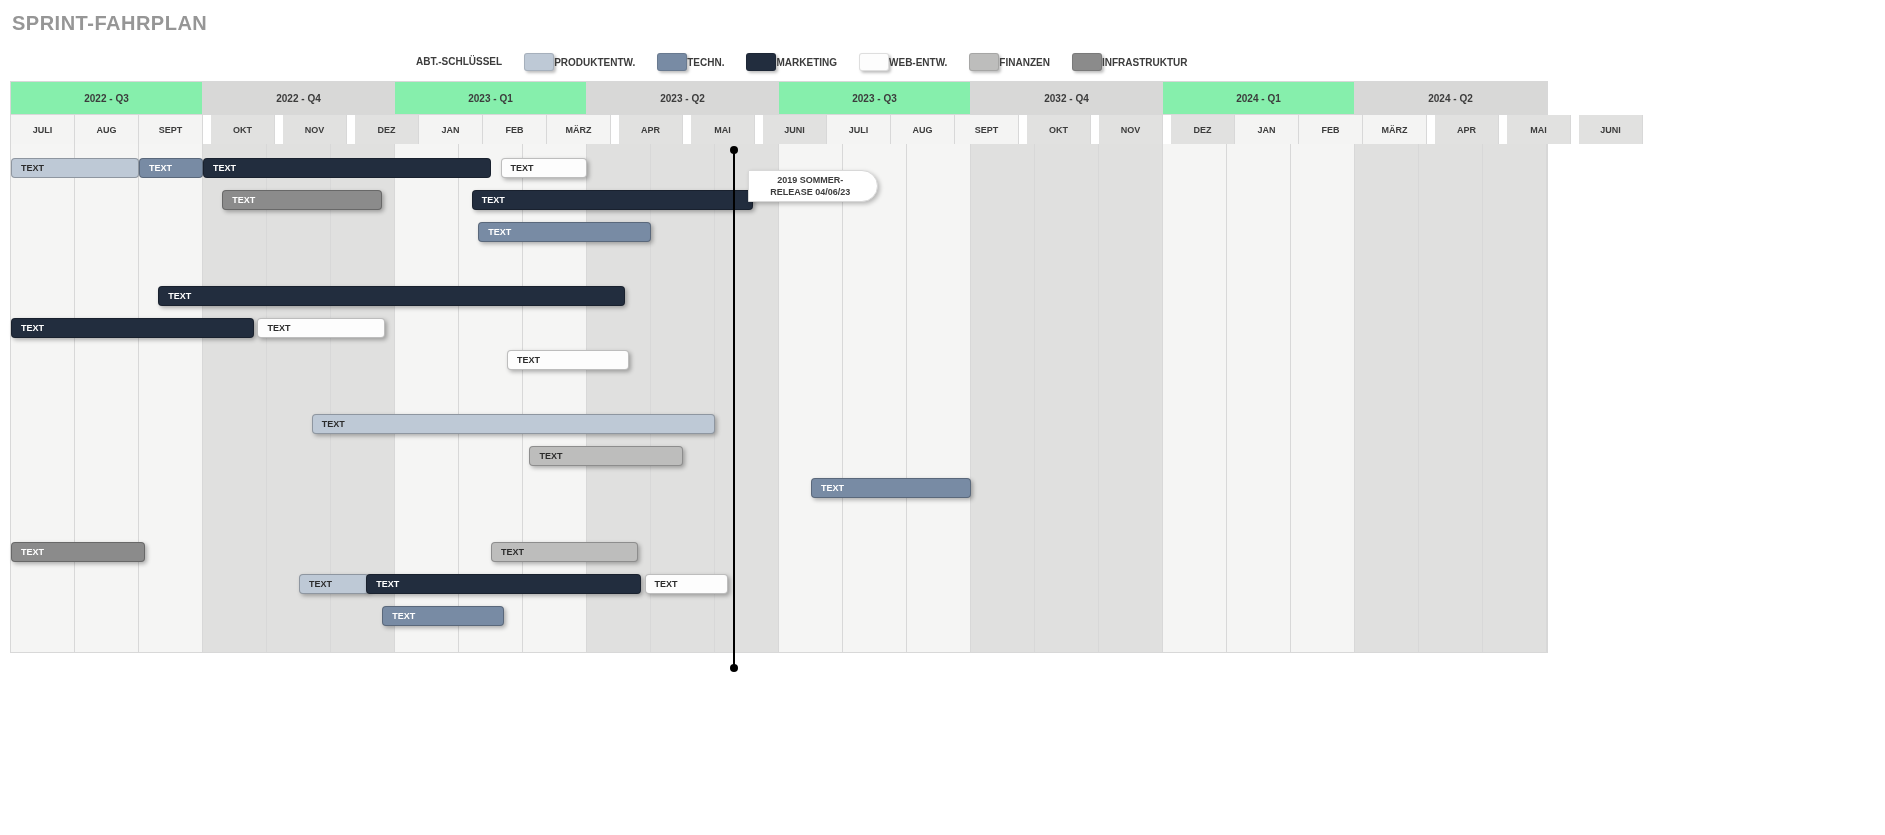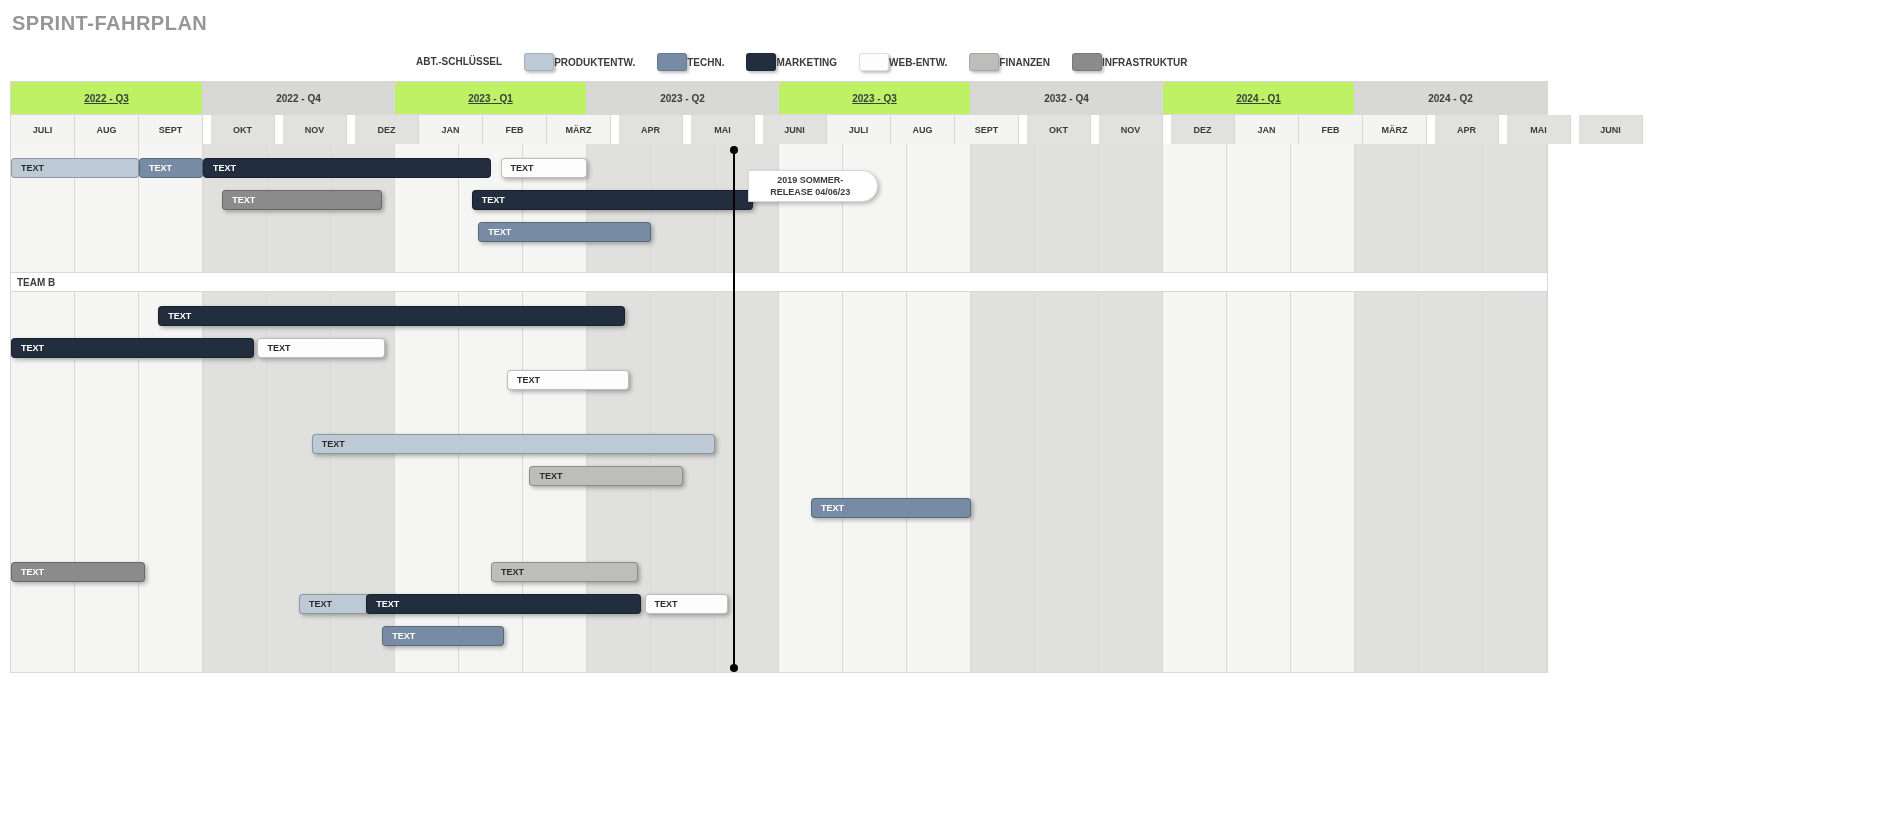--- a/index.html
+++ b/index.html
@@ -24,21 +24,21 @@
   .title{font-size:20px;font-weight:700;letter-spacing:.5px;color:var(--title);margin:0 0 18px 2px;}
   .legend{display:flex;align-items:center;gap:22px;margin:0 0 10px 406px;text-align:right;}
   .legend .legend-title{font-weight:700;font-size:10px;line-height:12px;min-width:68px;}
   .legend-item{display:flex;align-items:center;font-size:10px;font-weight:700;}
   .swatch{width:30px;height:18px;border-radius:3px;border:1px solid rgba(0,0,0,.12);background:#ccc;}
   .shadow-sm{box-shadow:2px 2px 3px rgba(0,0,0,.25);}
 
   .chart-area{position:relative;width:1538px;border:1px solid var(--border);}
   .header-row{display:flex;height:32px;}
   .q-cell{flex:0 0 192px;display:flex;align-items:center;justify-content:center;font-weight:700;font-size:10px;border-right:1px solid var(--border);}
-  .q-cell.odd{background:#bef264;text-decoration:underline;}
+  .q-cell.odd{background:#86efac;}
   .q-cell.even{background:#d8d8d7;}
   .month-row{display:flex;height:30px;border-top:1px solid var(--border);}
   .m-cell{flex:0 0 64px;display:flex;align-items:center;justify-content:center;font-weight:700;font-size:9px;border-right:1px solid var(--border);background:#f4f4f3;}
   .m-cell.dark{background:#e1e1e0;margin-left:8px;}
   .team-header{display:flex;align-items:center;height:20px;background:#fff;border-top:1px solid var(--border);border-bottom:1px solid var(--border);font-weight:700;font-size:10px;padding-left:6px;}
   .lane-area{position:relative;min-height:96px;display:flex;}
   .bg-col{flex:0 0 64px;border-right:1px solid var(--border);}
   .bg-col:last-child{border-right:none;}
   .bg-col.dark{background:#e0e0df;}
   .bg-col.light{background:#f5f5f4;}
@@ -151,21 +151,20 @@
         <div class="bg-col dark"></div>
         <div class="bg-col dark"></div>
         <div class="bar dark-text" style="background: rgb(190, 201, 214); left: 0px; width: 128px; top: 14px;">TEXT</div>
         <div class="bar" style="background: rgb(120, 139, 164); left: 128px; width: 64px; top: 14px;">TEXT</div>
         <div class="bar" style="background: rgb(34, 45, 62); left: 192px; width: 288px; top: 14px;">TEXT</div>
         <div class="bar shadow dark-text" style="background: rgb(253, 253, 253); left: 489.6px; width: 86.4px; top: 14px;">TEXT</div>
         <div class="bar shadow" style="background: rgb(139, 139, 139); left: 211.2px; width: 160px; top: 46px;">TEXT</div>
         <div class="bar shadow" style="background: rgb(34, 45, 62); left: 460.8px; width: 281.6px; top: 46px;">TEXT</div>
         <div class="bar shadow" style="background: rgb(120, 139, 164); left: 467.2px; width: 172.8px; top: 78px;">TEXT</div>
       </div>
-      <div class="team-header">TEAM B</div>
       <div class="lane-area" style="height: 128px;">
         <div class="bg-col light"></div>
         <div class="bg-col light"></div>
         <div class="bg-col light"></div>
         <div class="bg-col dark"></div>
         <div class="bg-col dark"></div>
         <div class="bg-col dark"></div>
         <div class="bg-col light"></div>
         <div class="bg-col light"></div>
         <div class="bg-col light"></div>

